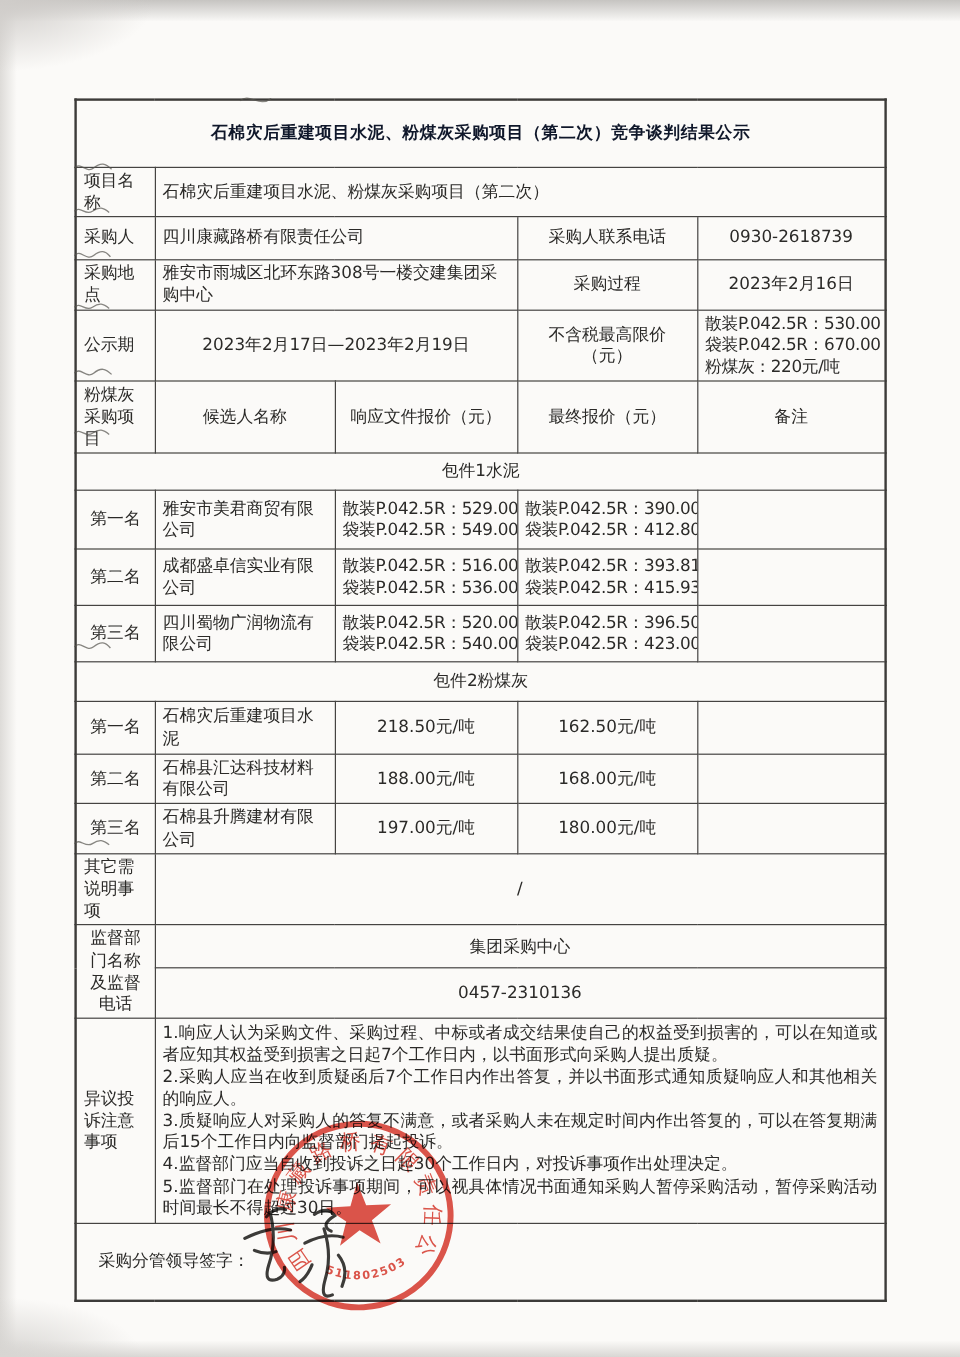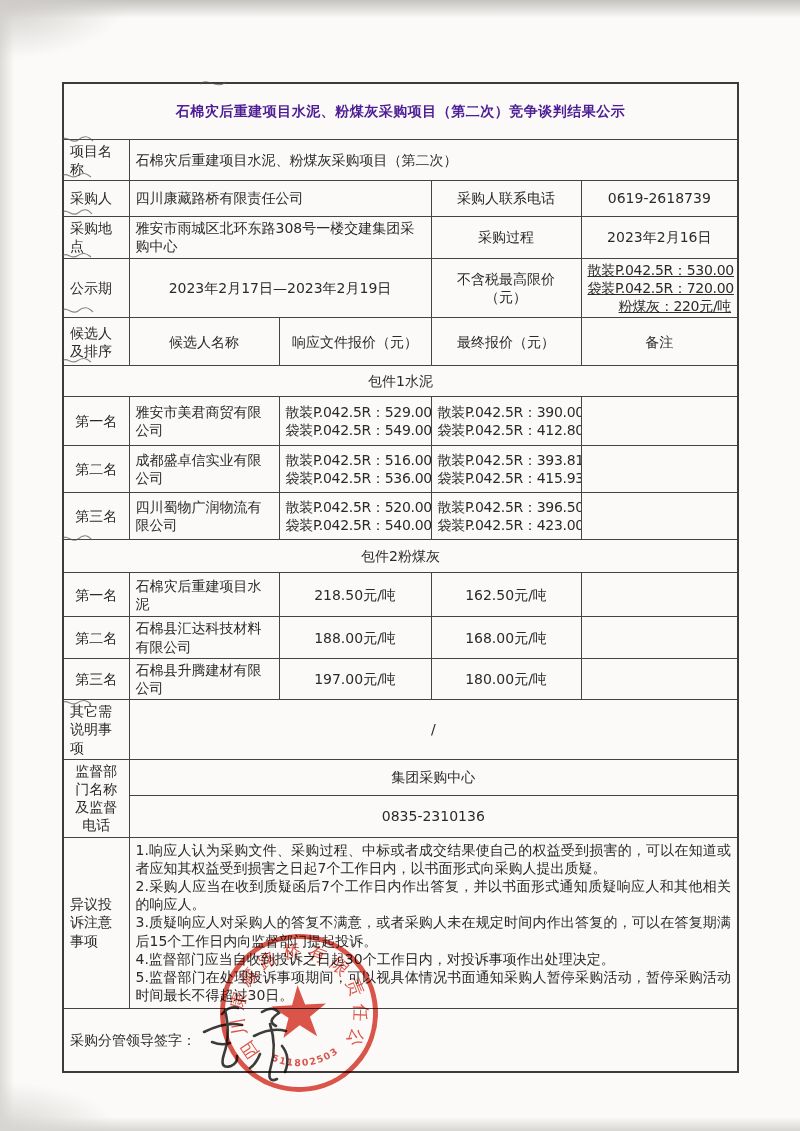--- a/index.html
+++ b/index.html
@@ -30,38 +30,38 @@
     border:1px solid #454442;
     padding:2px 6px;
     font-size:14px;line-height:1.3;
     vertical-align:middle;
     word-break:break-all;
     overflow:hidden;
   }
   td.lab{padding-left:4px;padding-right:2px;margin-top:13px;}
   .c{text-align:center;}
   .j{text-align:justify;}
-  .title-cell{font-size:20px;font-weight:bold;text-align:center;letter-spacing:0.5px;color:#4c1d95;}
+  .title-cell{font-size:20px;font-weight:bold;text-align:center;letter-spacing:0.5px;color:#0f172a;}
   .price{font-size:12.5px;letter-spacing:-0.3px;line-height:1.45;}
   .price .ln{display:block;white-space:nowrap;}
-  .maxprice{font-size:12.5px;letter-spacing:-0.3px;line-height:1.35;text-align:right;text-decoration:underline;}
+  .maxprice{font-size:12.5px;letter-spacing:-0.3px;line-height:1.35;text-align:left;}
   .maxprice .ln{display:block;white-space:nowrap;}
   .twoline span{display:block;}
   .objection div{margin:0;}
   .objection{line-height:1.32;font-size:13.8px;}
   
   .h-title{height:56px}.h-r2{height:34px}.h-r3{height:36px}.h-r4{height:42px}
   .h-r5{height:54px}.h-r6{height:48px}.h-pkg{height:31px}
   .h-c1{height:49px}.h-c2{height:47px}.h-c3{height:47px}
   .h-pkg2{height:33px}.h-f1{height:44px}.h-f2{height:41px}.h-f3{height:41px}
   .h-other{height:44px}.h-sup1{height:32px}.h-sup2{height:37px}
   .h-obj{height:171px}.h-sign{height:64px}
 
   .sign-row-cell{position:relative;}
-  .sign-label{font-size:14px;}
+  .sign-label{font-size:14px;margin-left:12px;}
 
   .stamp{position:absolute;left:209px;top:923px;width:180px;height:180px;
     mix-blend-mode:multiply;opacity:0.86;transform:rotate(-3deg);pointer-events:none;}
   .signature{position:absolute;left:192px;top:998px;width:120px;height:95px;
     mix-blend-mode:multiply;pointer-events:none;}
   .artifacts{position:absolute;left:0;top:0;width:800px;height:1131px;pointer-events:none;}
 </style>
 </head>
 <body>
 
@@ -87,46 +87,46 @@
 
   <tr class="h-r2">
     <td class="lab">项目名称</td>
     <td colspan="4">石棉灾后重建项目水泥、粉煤灰采购项目（第二次）</td>
   </tr>
 
   <tr class="h-r3">
     <td class="lab">采购人</td>
     <td colspan="2">四川康藏路桥有限责任公司</td>
     <td class="c">采购人联系电话</td>
-    <td class="c">0619-2618739</td>
+    <td class="c">0930-2618739</td>
   </tr>
 
   <tr class="h-r4">
     <td class="lab">采购地点</td>
     <td colspan="2">雅安市雨城区北环东路308号一楼交建集团采购中心</td>
     <td class="c">采购过程</td>
     <td class="c">2023年2月16日</td>
   </tr>
 
   <tr class="h-r5">
     <td class="lab">公示期</td>
     <td colspan="2" class="c">2023年2月17日—2023年2月19日</td>
     <td class="c twoline">
       <span>不含税最高限价</span>
       <span>（元）</span>
     </td>
     <td class="maxprice">
       <span class="ln">散装P.042.5R：530.00</span>
-      <span class="ln">袋装P.042.5R：720.00</span>
+      <span class="ln">袋装P.042.5R：670.00</span>
       <span class="ln">粉煤灰：220元/吨</span>
     </td>
   </tr>
 
   <tr class="h-r6">
-    <td class="lab">候选人及排序</td>
+    <td class="lab">粉煤灰采购项目</td>
     <td class="c">候选人名称</td>
     <td class="c">响应文件报价（元）</td>
     <td class="c">最终报价（元）</td>
     <td class="c">备注</td>
   </tr>
 
   <tr class="h-pkg">
     <td colspan="5" class="c">包件1水泥</td>
   </tr>
 
@@ -203,21 +203,21 @@
   <tr class="h-other">
     <td class="lab">其它需说明事项</td>
     <td colspan="4" class="c">/</td>
   </tr>
 
   <tr class="h-sup1">
     <td rowspan="2" class="c">监督部门名称及监督电话</td>
     <td colspan="4" class="c">集团采购中心</td>
   </tr>
   <tr class="h-sup2">
-    <td colspan="4" class="c">0835-2310136</td>
+    <td colspan="4" class="c">0457-2310136</td>
   </tr>
 
   <tr class="h-obj">
     <td class="lab">异议投诉注意事项</td>
     <td colspan="4" class="j objection">
       <div>1.响应人认为采购文件、采购过程、中标或者成交结果使自己的权益受到损害的，可以在知道或者应知其权益受到损害之日起7个工作日内，以书面形式向采购人提出质疑。</div>
       <div>2.采购人应当在收到质疑函后7个工作日内作出答复，并以书面形式通知质疑响应人和其他相关的响应人。</div>
       <div>3.质疑响应人对采购人的答复不满意，或者采购人未在规定时间内作出答复的，可以在答复期满后15个工作日内向监督部门提起投诉。</div>
       <div>4.监督部门应当自收到投诉之日起30个工作日内，对投诉事项作出处理决定。</div>
       <div>5.监督部门在处理投诉事项期间，可以视具体情况书面通知采购人暂停采购活动，暂停采购活动时间最长不得超过30日。</div>

